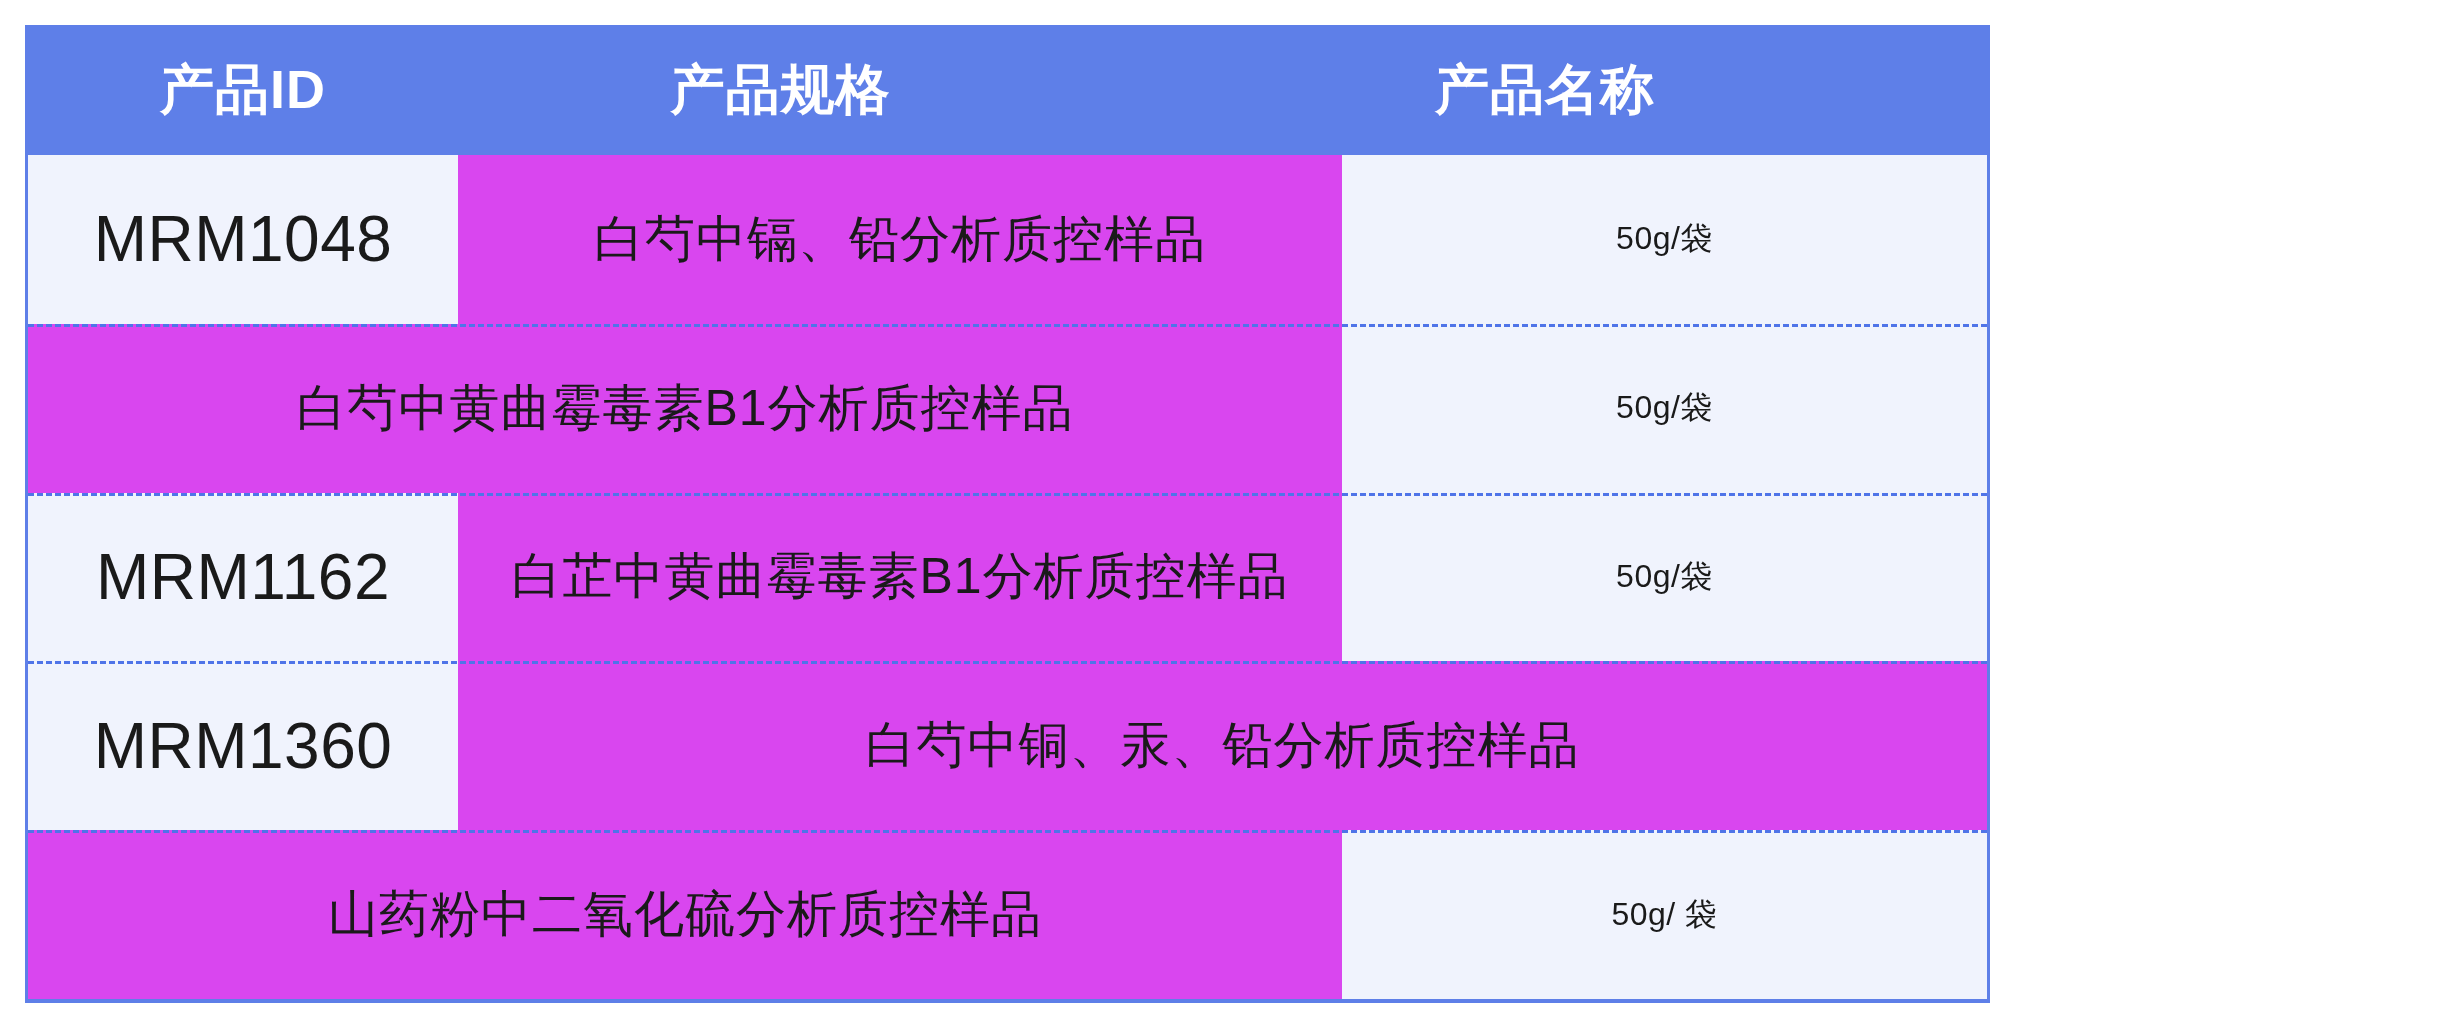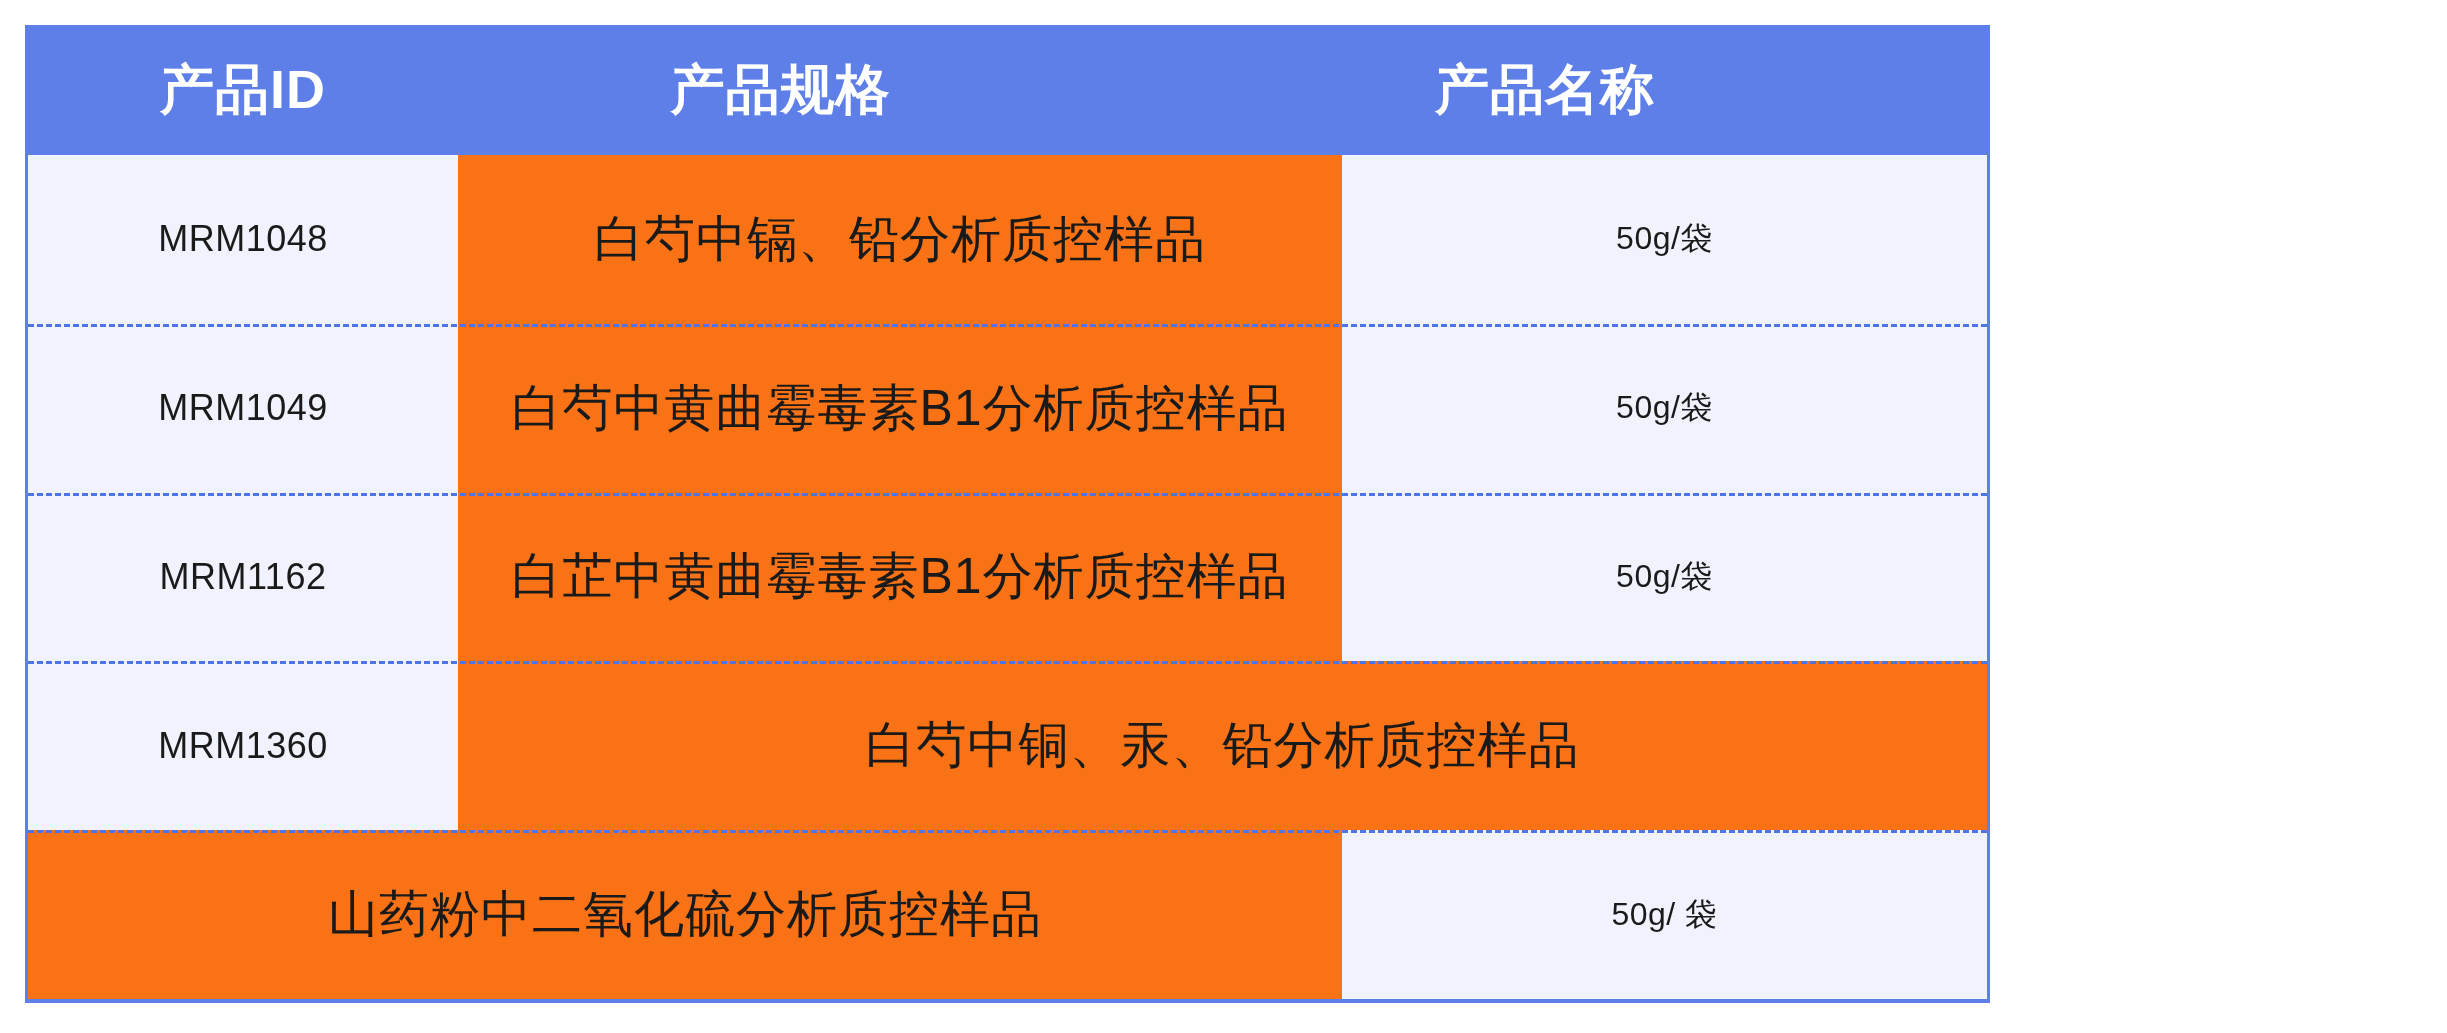--- a/index.html
+++ b/index.html
@@ -90,24 +90,24 @@
     font-size: 46px;
     color: #1a1a1a;
     font-weight: normal;
     white-space: nowrap;
     box-sizing: border-box;
   }
   .td.tinted {
     background: #F0F3FD;
   }
   .td.plain {
-    background: #f97316;
+    background: #d946ef;
   }
   .td-id {
-    font-size: 36px;
+    font-size: 64px;
     letter-spacing: 0.5px;
   }
   .td-name {
     font-size: 50px;
     letter-spacing: 1px;
   }
   .td-spec {
     font-size: 32px;
     letter-spacing: 0.5px;
   }
@@ -127,21 +127,20 @@
 
     <div class="tbody">
 
       <div class="tr">
         <div class="td td-id   col-id   tinted">MRM1048</div>
         <div class="td td-name col-name plain">白芍中镉、铅分析质控样品</div>
         <div class="td td-spec col-spec tinted">50g/袋</div>
       </div>
 
       <div class="tr">
-        <div class="td td-id   col-id   tinted">MRM1049</div>
         <div class="td td-name col-name plain">白芍中黄曲霉毒素B1分析质控样品</div>
         <div class="td td-spec col-spec tinted">50g/袋</div>
       </div>
 
       <div class="tr">
         <div class="td td-id   col-id   tinted">MRM1162</div>
         <div class="td td-name col-name plain">白芷中黄曲霉毒素B1分析质控样品</div>
         <div class="td td-spec col-spec tinted">50g/袋</div>
       </div>
 

